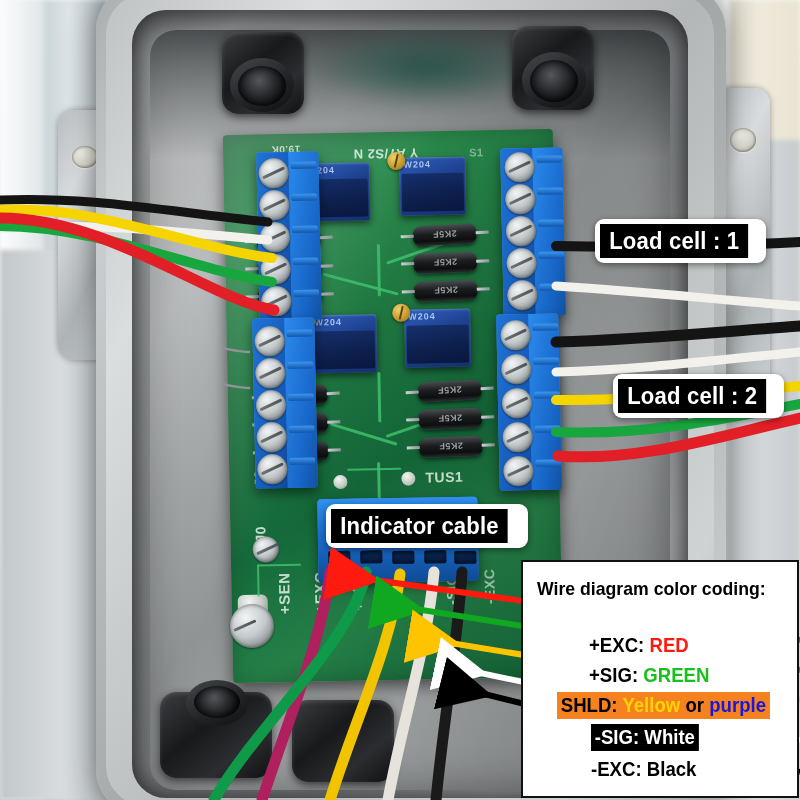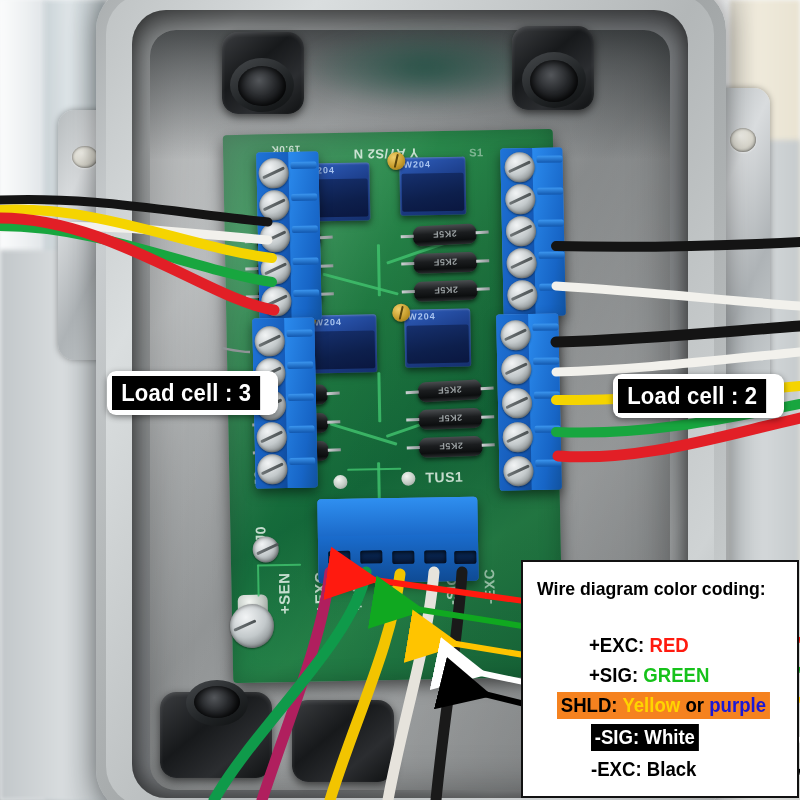--- a/index.html
+++ b/index.html
@@ -389,25 +389,28 @@
     <path d="M556,432 C640,436 720,420 800,404" stroke="#18a63f" stroke-width="10" fill="none" stroke-linecap="round"></path>
     <path d="M558,456 C640,462 720,436 800,418" stroke="#e21f26" stroke-width="11" fill="none" stroke-linecap="round"></path>
 
     <path d="M330,572 C322,640 288,720 262,800" stroke="#b01f5e" stroke-width="11" fill="none" stroke-linecap="round"></path>
     <path d="M366,572 C354,640 256,726 214,800" stroke="#0f9a4a" stroke-width="11" fill="none" stroke-linecap="round"></path>
     <path d="M400,574 C392,644 354,722 330,800" stroke="#f2c400" stroke-width="11" fill="none" stroke-linecap="round"></path>
     <path d="M434,572 C428,644 402,722 388,800" stroke="#e6e3dc" stroke-width="11" fill="none" stroke-linecap="round"></path>
     <path d="M462,572 C458,640 444,716 436,800" stroke="#1a1a1a" stroke-width="11" fill="none" stroke-linecap="round"></path>
   </svg>
 
-  <div class="callout" style="left:107px;top:371px;">
-    <span>Load cell : 3</span>
+  <div class="callout" style="left:595px;top:219px;">
+    <span>Load cell : 1</span>
   </div>
   <div class="callout" style="left:613px;top:374px;">
     <span>Load cell : 2</span>
+  </div>
+  <div class="callout" style="left:326px;top:504px;">
+    <span>Indicator cable</span>
   </div>
 
   <svg class="arrows" viewBox="0 0 800 800">
     <defs>
       <marker id="hRed" markerWidth="9" markerHeight="9" refX="7" refY="4.5" orient="auto">
           <path d="M9,0 L0,4.5 L9,9 z" fill="#ff1a0f"></path>
         </marker>
       <marker id="hGrn" markerWidth="9" markerHeight="9" refX="7" refY="4.5" orient="auto">
           <path d="M9,0 L0,4.5 L9,9 z" fill="#10a820"></path>
         </marker>

